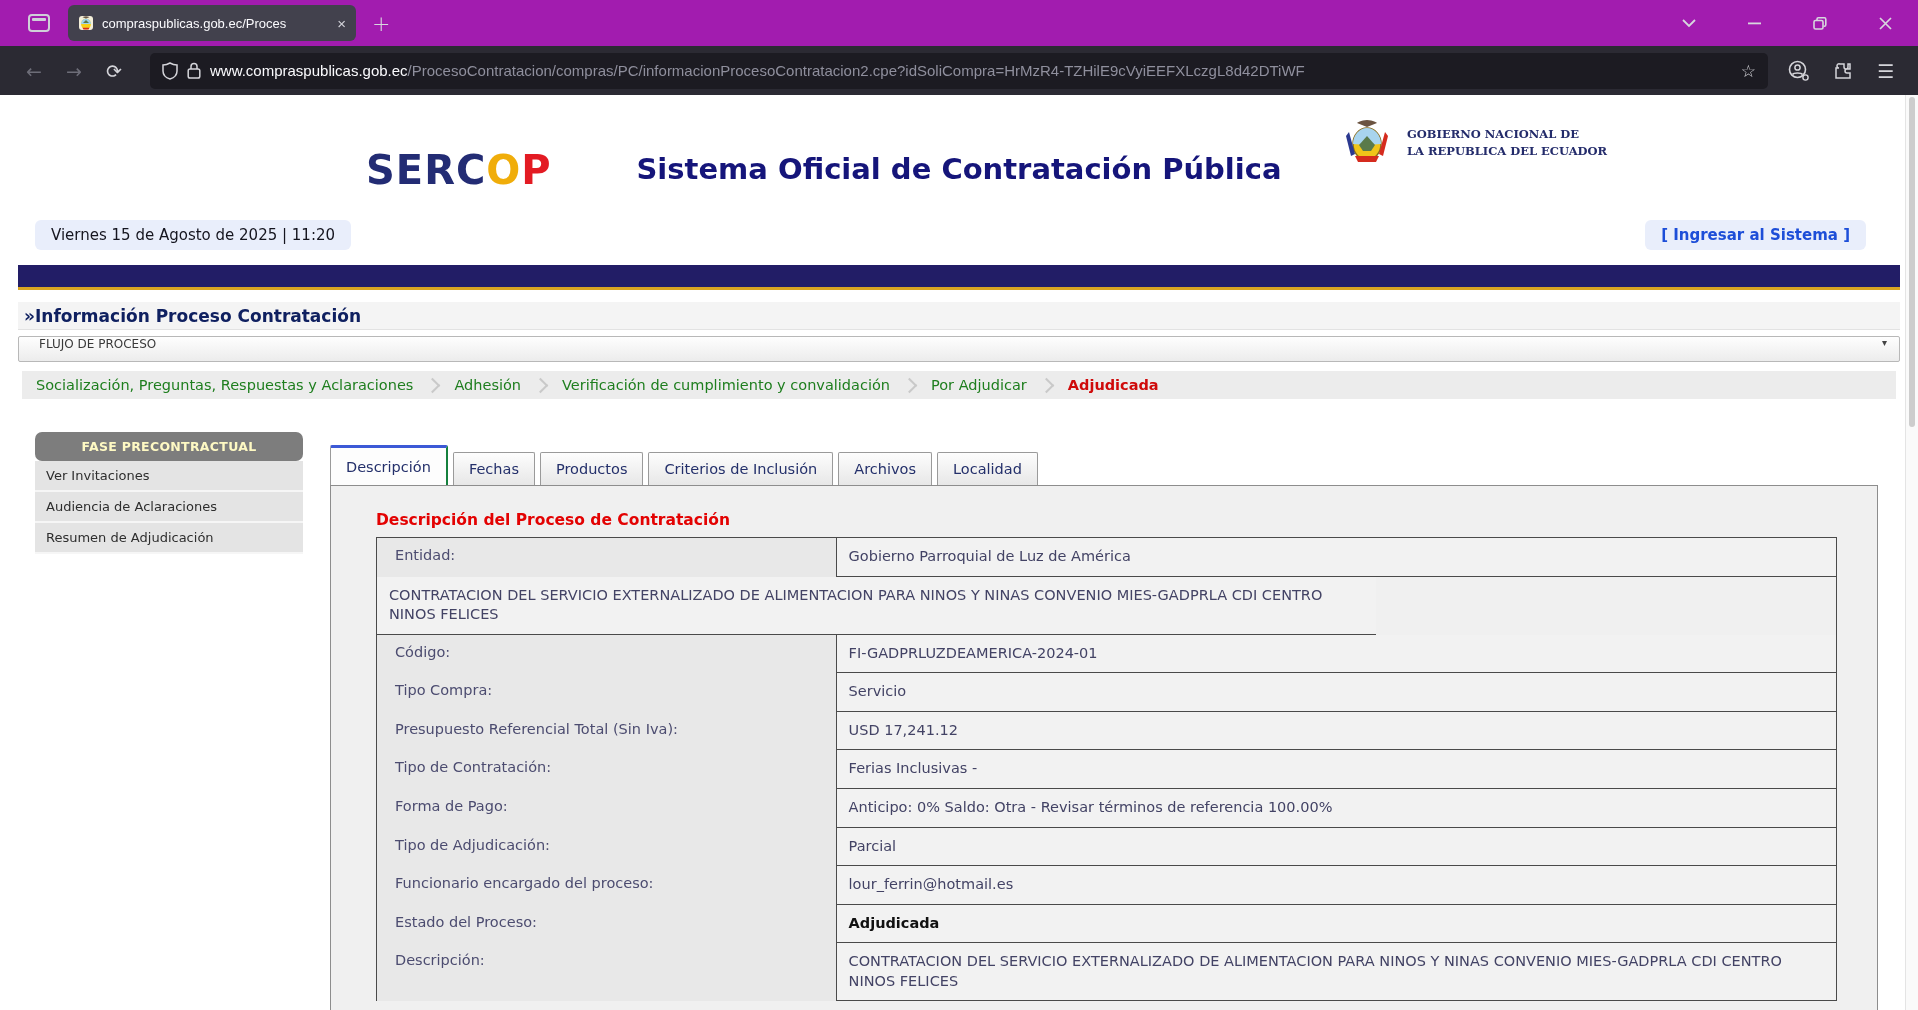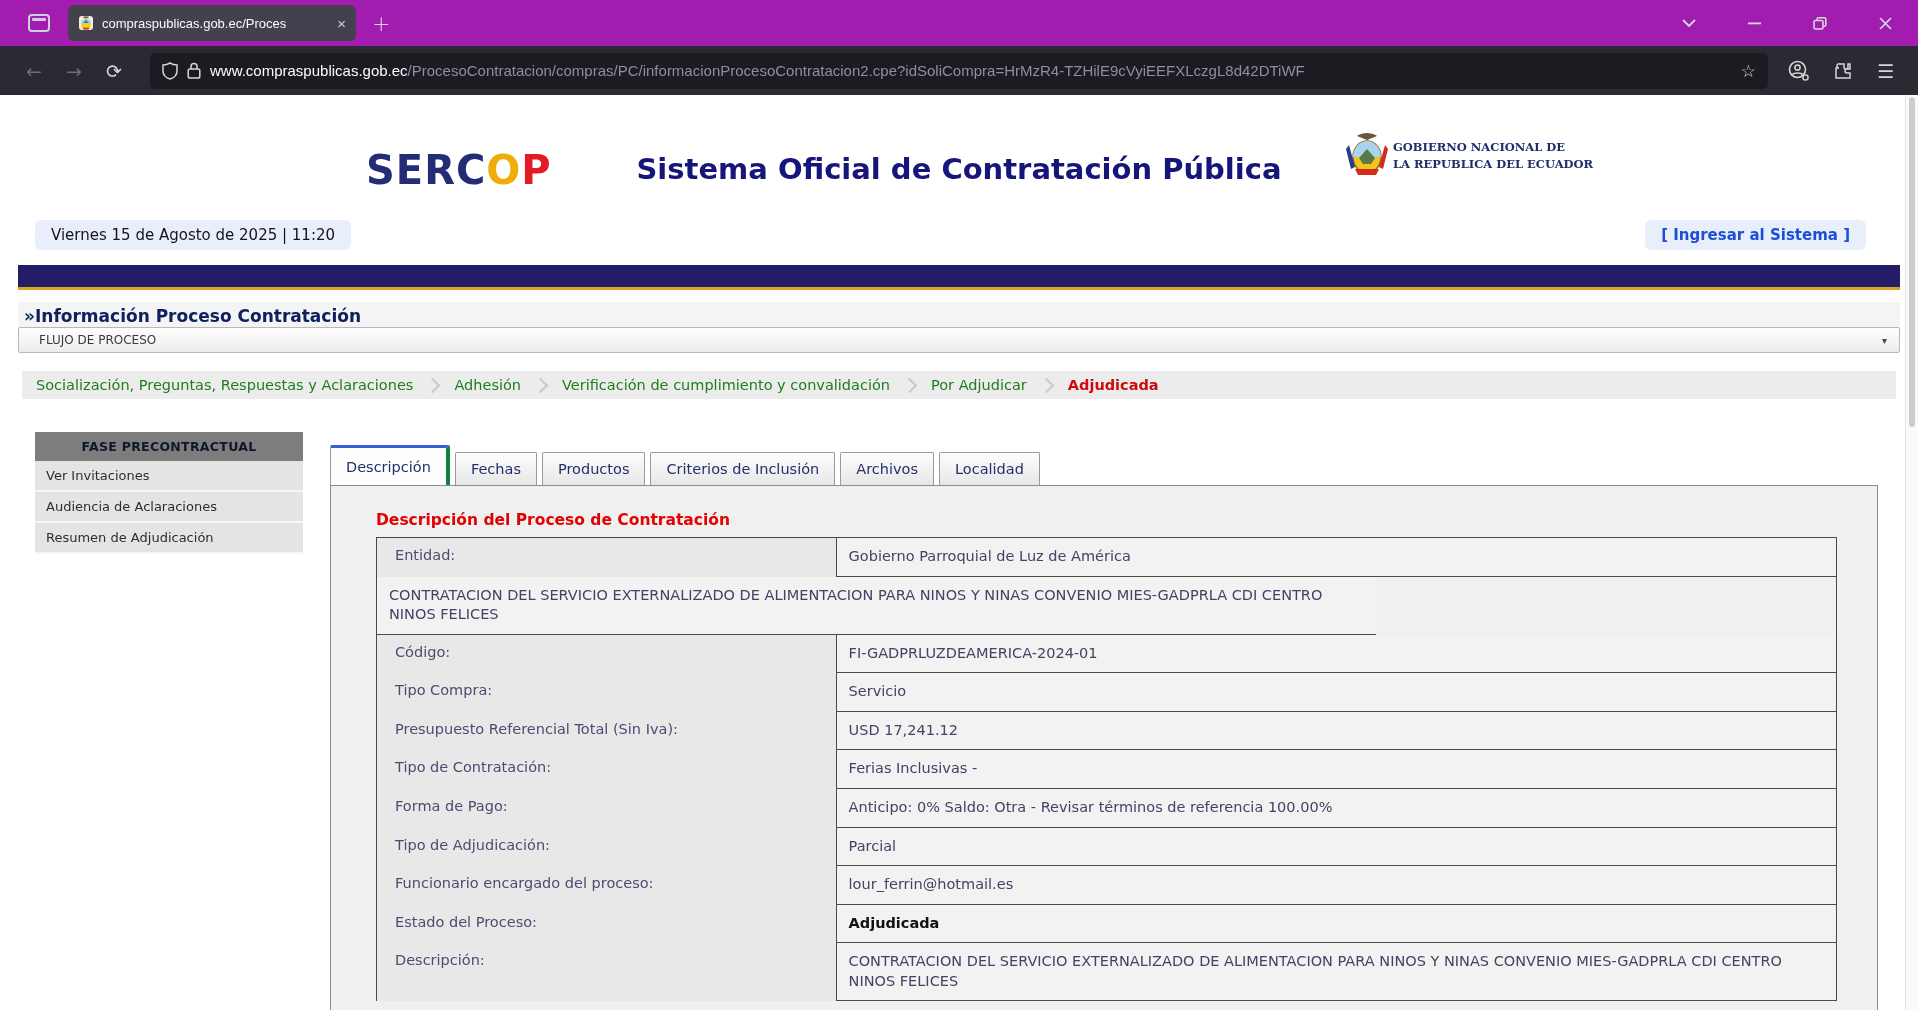--- a/index.html
+++ b/index.html
@@ -38,62 +38,62 @@
   .url-star { color:#d5d5da; font-size:17px; }
   .navbar-right { display:flex; align-items:center; gap:24px; margin:0 10px; color:#d5d5da; }
 
   
   .pageview { position:absolute; top:95px; left:0; width:1918px; height:915px; background:#ffffff; overflow:hidden; }
 
   .sercop-logo { position:absolute; left:366px; top:52px; font-size:40px; font-weight:bold; letter-spacing:1px; }
   .lg-ser { color:#232c74; } .lg-o { color:#f0ad0a; } .lg-p { color:#e31b23; }
   .sys-title { position:absolute; left:0; right:0; top:57px; text-align:center;
                font-size:29px; font-weight:bold; color:#15157a; }
-  .gov { position:absolute; left:1345px; top:36px; display:flex; align-items:center; gap:4px; }
+  .gov { position:absolute; left:1345px; top:23px; display:flex; align-items:center; gap:18px; }
   .gov-lines { font-family:"DejaVu Serif", serif; font-weight:bold; font-size:11.5px; color:#242c6b; line-height:1.45; }
 
   .date-pill { position:absolute; left:35px; top:125px; height:30px; background:#e9eefb; border-radius:6px;
                display:flex; align-items:center; padding:0 16px; font-size:15px; color:#15151f; }
   .login-btn { position:absolute; right:52px; top:125px; height:30px; background:#e9eefb; border-radius:6px;
                display:flex; align-items:center; padding:0 16px; font-size:15px; font-weight:bold; color:#1d4ed8; }
 
   .navy-bar { position:absolute; left:18px; right:18px; top:170px; height:25px;
               background:#221d66; border-bottom:3px solid #d9a521; }
 
   .section-heading { position:absolute; left:18px; right:18px; top:207px; height:28px; background:#f4f4f4;
                      border-bottom:1px solid #e2e2e2; display:flex; align-items:center;
                      font-size:17px; font-weight:bold; color:#0f2060; padding-left:6px; }
 
-  .flow-select { position:absolute; left:18px; right:18px; top:232px; height:26px;
+  .flow-select { position:absolute; left:18px; right:18px; top:241px; height:26px;
                  border:1px solid #b8b8b8; border-radius:2px;
                  background:linear-gradient(#fefefe,#ececec);
-                 display:flex; align-items:center; font-size:12px; color:#3a3a3a; padding:0 12px 0 20px; }
+                 display:flex; align-items:flex-start; font-size:12px; color:#3a3a3a; padding:0 12px 0 20px; }
   .flow-caret { margin-left:auto; font-size:10px; color:#444; }
 
   .steps-wrap { position:absolute; left:18px; right:18px; top:268px; height:46px; background:#ffffff; }
   .steps-bar { position:absolute; left:4px; right:4px; top:8px; height:28px; background:#ececec;
                display:flex; align-items:center; padding-left:14px; font-size:14.5px; }
   .step { color:#1e7e1e; }
   .step.current { color:#cf0a0a; font-weight:bold; }
   .step-sep { width:11px; height:11px; border-top:2px solid #c9c9c9; border-right:2px solid #c9c9c9;
               transform:rotate(45deg); margin:0 16px 0 14px; flex:0 0 auto; }
 
   .sidebar { position:absolute; left:35px; top:337px; width:268px; }
-  .sidebar-hd { height:29px; background:#7d7d7d; color:#0f172a; font-weight:bold; font-size:12.5px;
-                display:flex; align-items:center; justify-content:center; letter-spacing:.3px; }
+  .sidebar-hd { height:29px; background:#7d7d7d; color:#fef9c3; font-weight:bold; font-size:12.5px;
+                display:flex; align-items:center; justify-content:center; letter-spacing:.3px;border-radius:7px; }
   .sidebar-item { height:31px; background:#e4e4e4; border-bottom:2px solid #f6f6f6;
                   display:flex; align-items:center; padding-left:11px; font-size:13px; color:#2e2e2e; }
 
   .content { position:absolute; left:330px; top:350px; right:40px; bottom:0; }
   .tabs-row { display:flex; align-items:flex-end; height:40px; position:relative; z-index:2; }
   .tab-btn { border:1px solid #9a9a9a; border-bottom:none; background:linear-gradient(#fdfdfd,#e7e7e7);
              height:33px; display:flex; align-items:center; padding:0 15px; margin-left:5px;
              font-size:14.5px; color:#24306b; border-radius:2px 2px 0 0; }
   .tab-btn.active { height:40px; margin-left:0; background:#fdfdfd; border-top:3px solid #3c59d6;
-                    border-left:1px solid #9a9a9a; border-right:4px solid #15803d; }
+                    border-left:1px solid #9a9a9a; border-right:2px solid #15803d; }
   .panel { position:absolute; left:0; right:0; top:40px; bottom:-2px; border:1px solid #8d8d8d;
            background:#f0f0f0; padding:25px 40px 0 45px; }
   .red-title { color:#e30202; font-weight:bold; font-size:15.5px; margin-bottom:8px; }
   .dtable { border:1px solid #4a4a4a; border-bottom:none; }
   .trow { display:flex; }
   .tlabel { width:31.5%; background:#e8e8e8; border-right:1px solid #4a4a4a;
             padding:9px 10px 9px 18px; font-size:14.5px; color:#4c4c70; }
   .tvalue { width:68.5%; background:#f2f2f2; border-bottom:1px solid #4a4a4a;
             padding:9px 10px 9px 12px; font-size:14.5px; color:#434365; line-height:1.35; }
   .trow:last-child .tvalue { border-bottom:1px solid #4a4a4a; }

